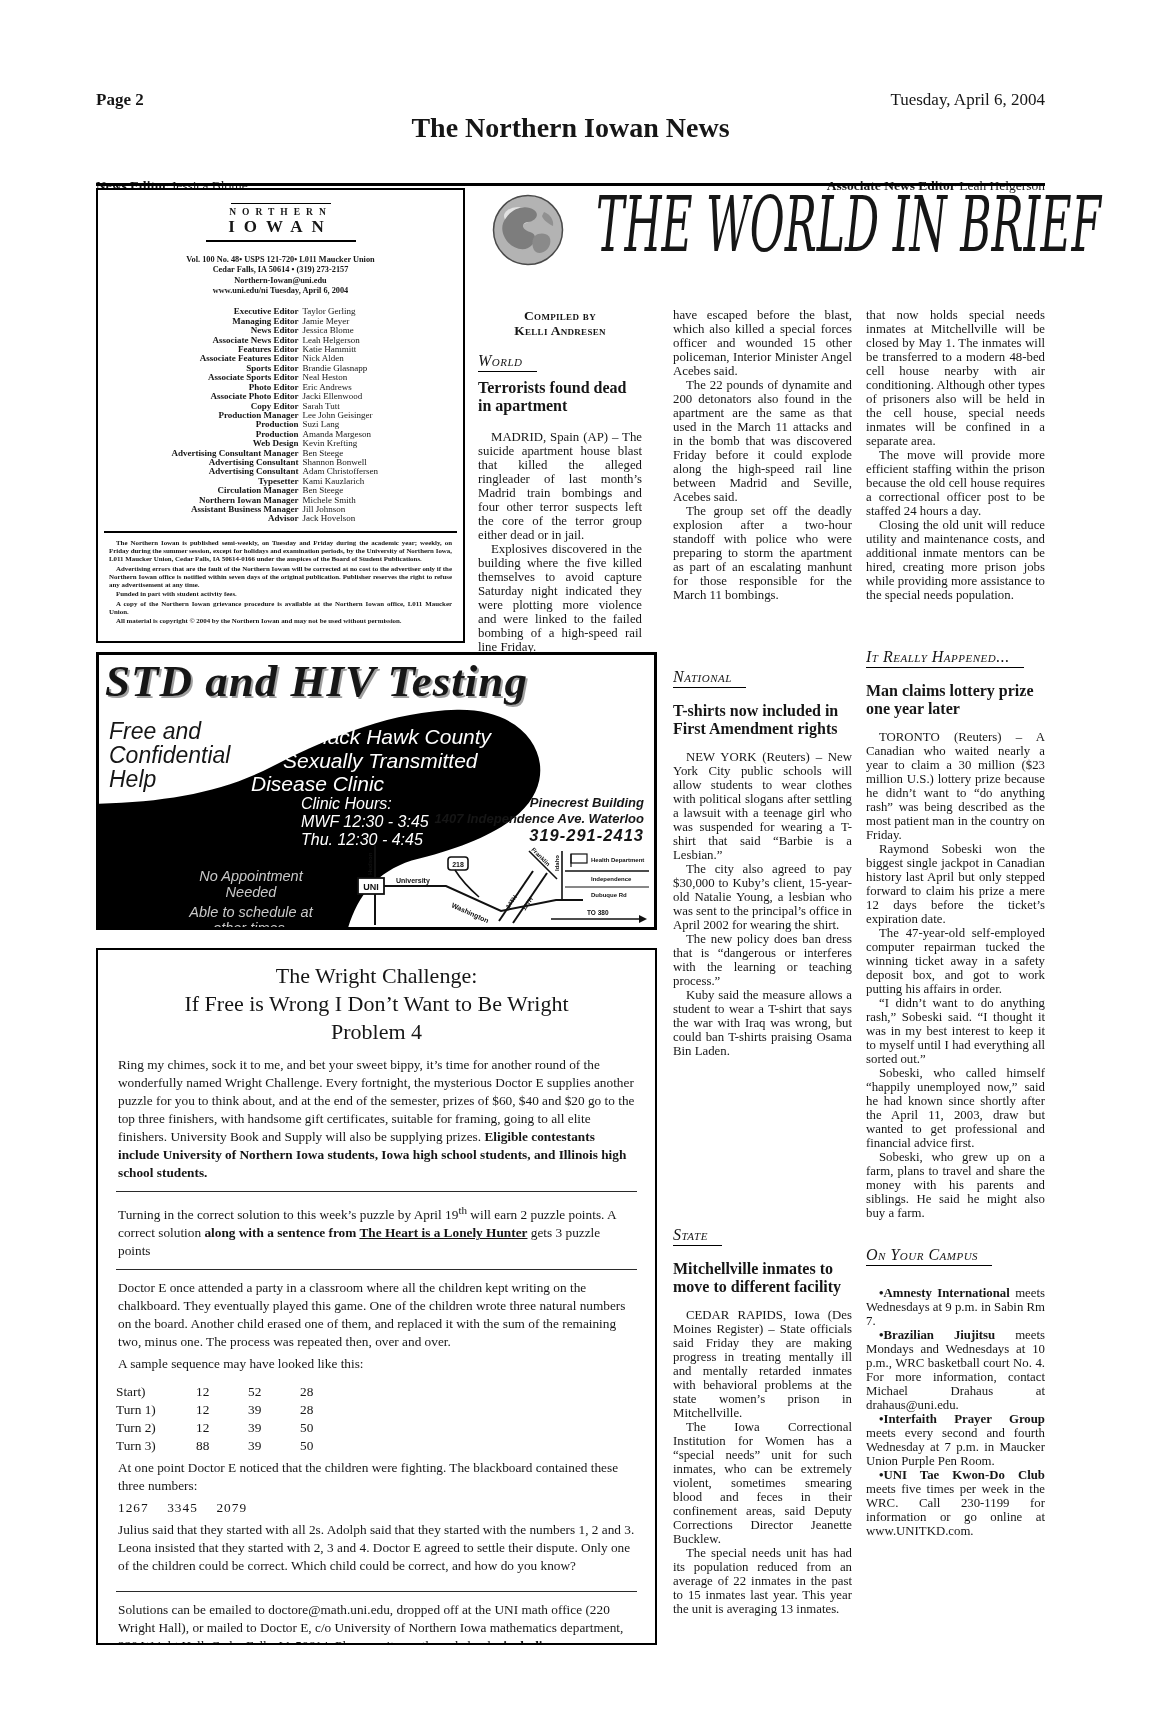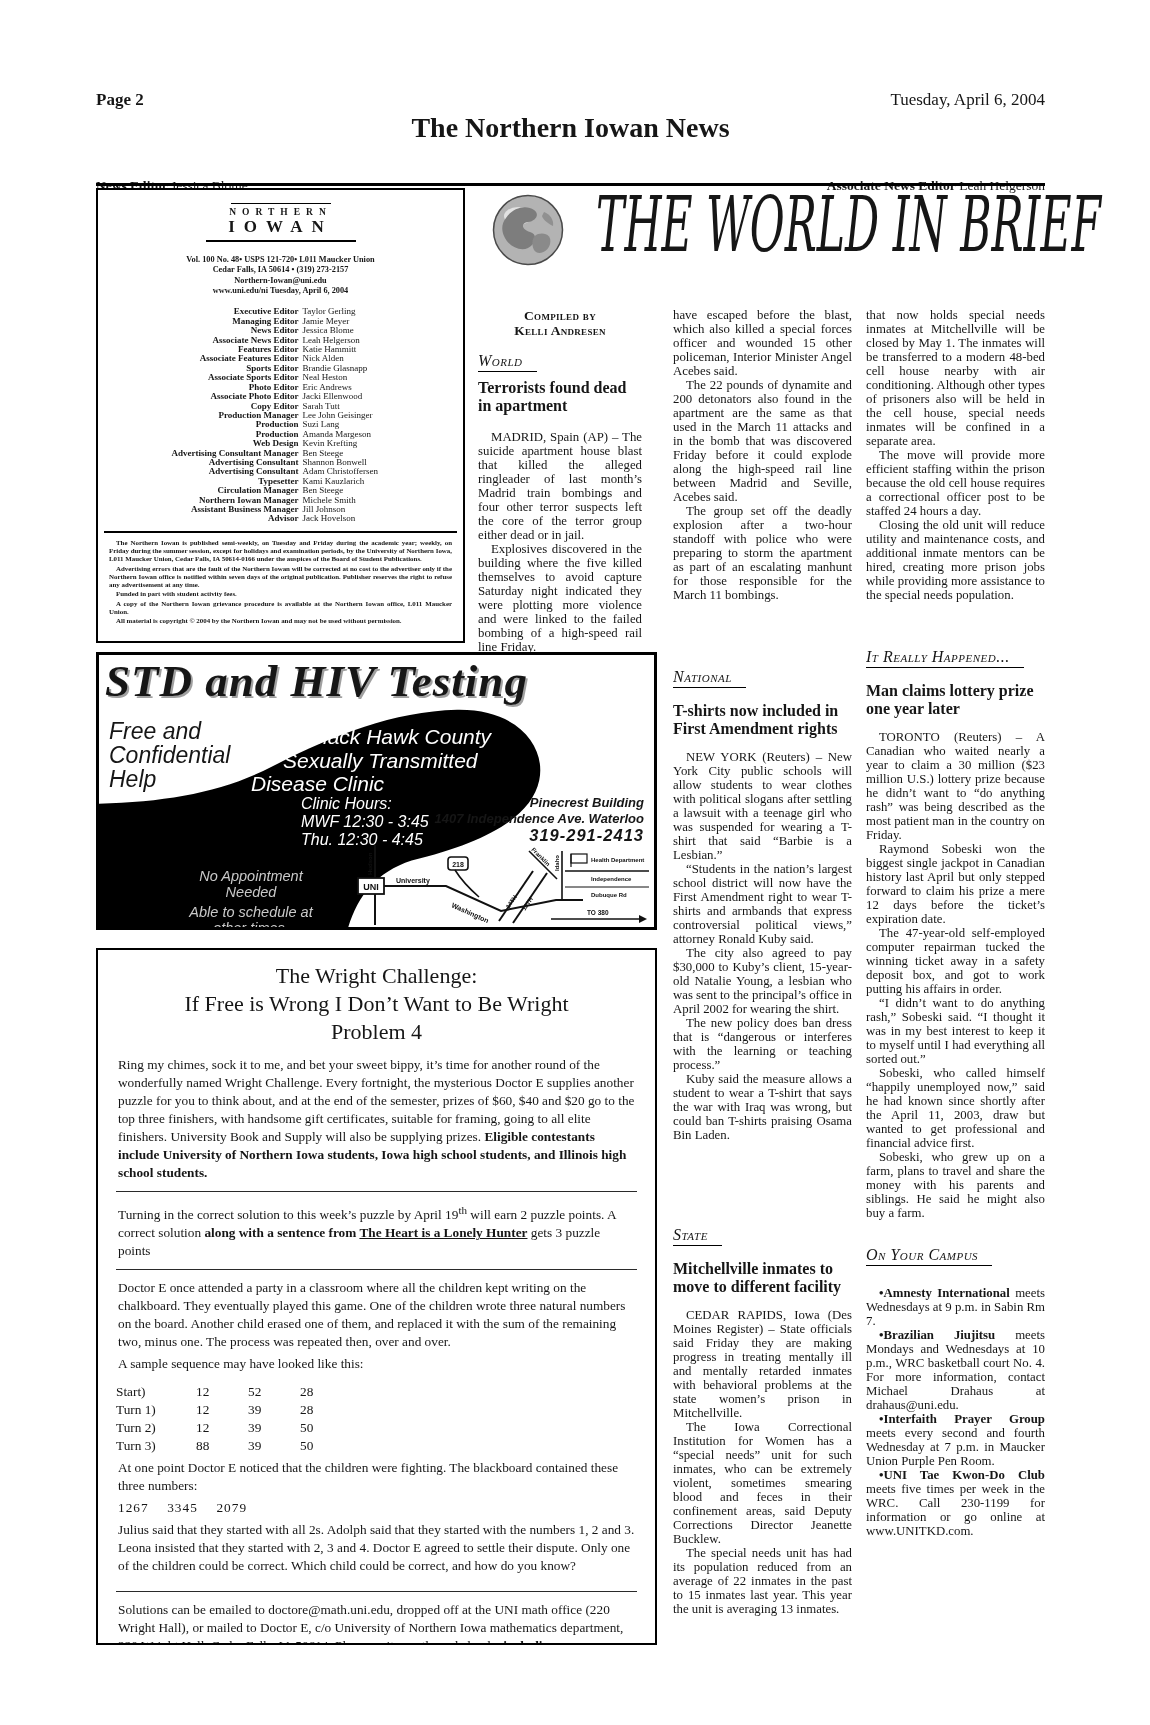--- a/index.html
+++ b/index.html
@@ -182,21 +182,20 @@
     <div class="blk nb" style="top:30px;height:358px;overflow:hidden">
       <p class="cont">have escaped before the blast, which also killed a special forces officer and wounded 15 other policeman, Interior Minister Angel Acebes said.</p>
       <p>The 22 pounds of dynamite and 200 detonators also found in the apartment are the same as that used in the March 11 attacks and in the bomb that was discovered Friday before it could explode along the high-speed rail line between Madrid and Seville, Acebes said.</p>
       <p>The group set off the deadly explosion after a two-hour standoff with police who were preparing to storm the apartment as part of an escalating manhunt for those responsible for the March 11 bombings.</p>
     </div>
     <div class="blk story" style="top:390px;height:556px;overflow:hidden">
       <span class="sec">National</span>
       <h2 class="headline">T-shirts now included in First Amendment rights</h2>
       <div class="nb">
         <p>NEW YORK (Reuters) – New York City public schools will allow students to wear clothes with political slogans after settling a lawsuit with a teenage girl who was suspended for wearing a T-shirt that said “Barbie is a Lesbian.”</p>
-        <p>“Students in the nation’s largest school district will now have the First Amendment right to wear T-shirts and armbands that express controversial political views,” attorney Ronald Kuby said.</p>
         <p>The city also agreed to pay $30,000 to Kuby’s client, 15-year-old Natalie Young, a lesbian who was sent to the principal’s office in April 2002 for wearing the shirt.</p>
         <p>The new policy does ban dress that is “dangerous or interferes with the learning or teaching process.”</p>
         <p>Kuby said the measure allows a student to wear a T-shirt that says the war with Iraq was wrong, but could ban T-shirts praising Osama Bin Laden.</p>
       </div>
     </div>
     <div class="blk story" style="top:948px;height:394px;overflow:hidden">
       <span class="sec">State</span>
       <h2 class="headline">Mitchellville inmates to move to different facility</h2>
       <div class="nb">
         <p>CEDAR RAPIDS, Iowa (Des Moines Register) – State officials said Friday they are making progress in treating mentally ill and mentally retarded inmates with behavioral problems at the state women’s prison in Mitchellville.</p>

